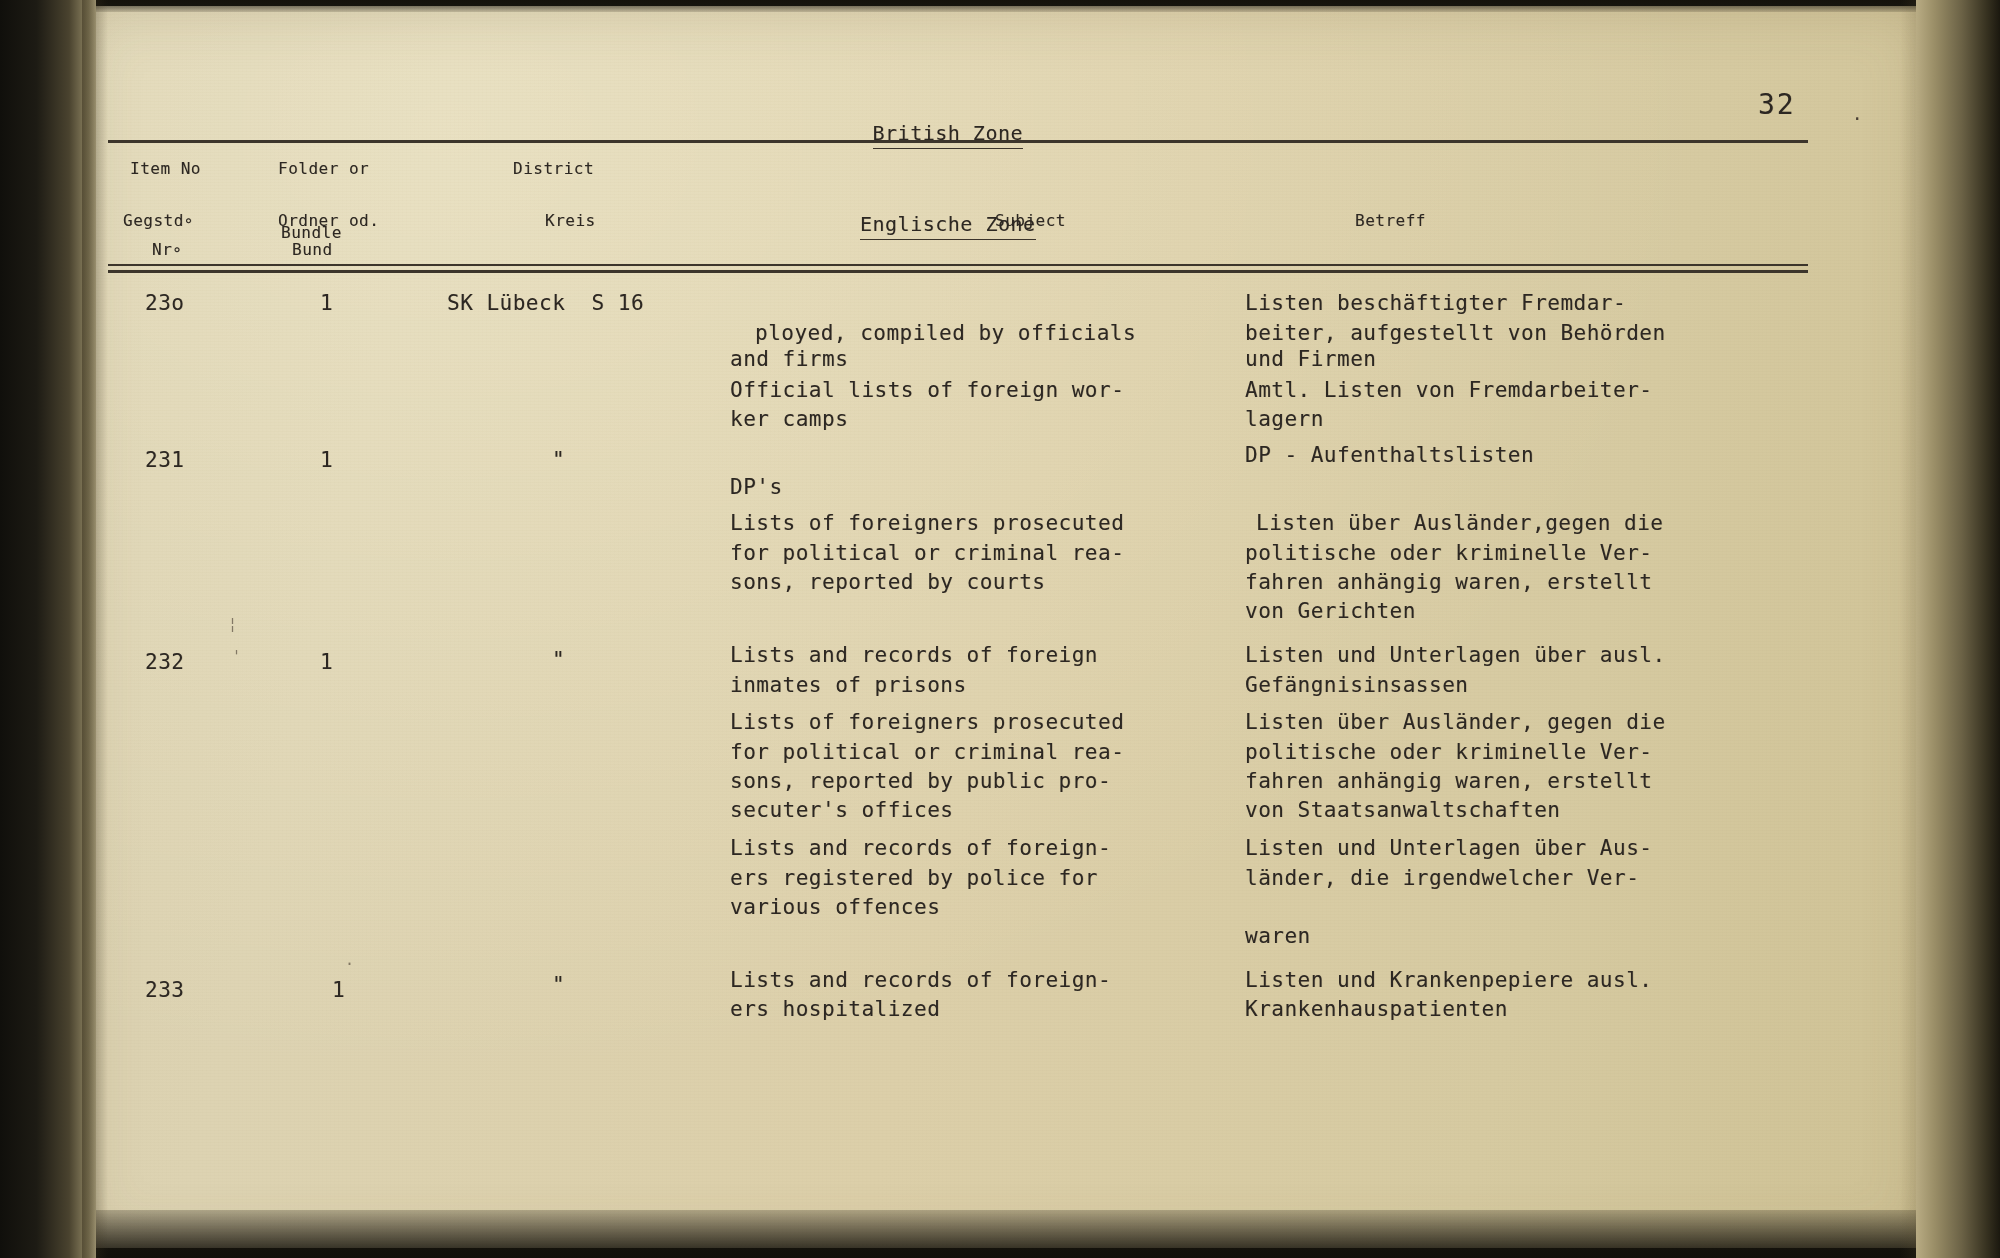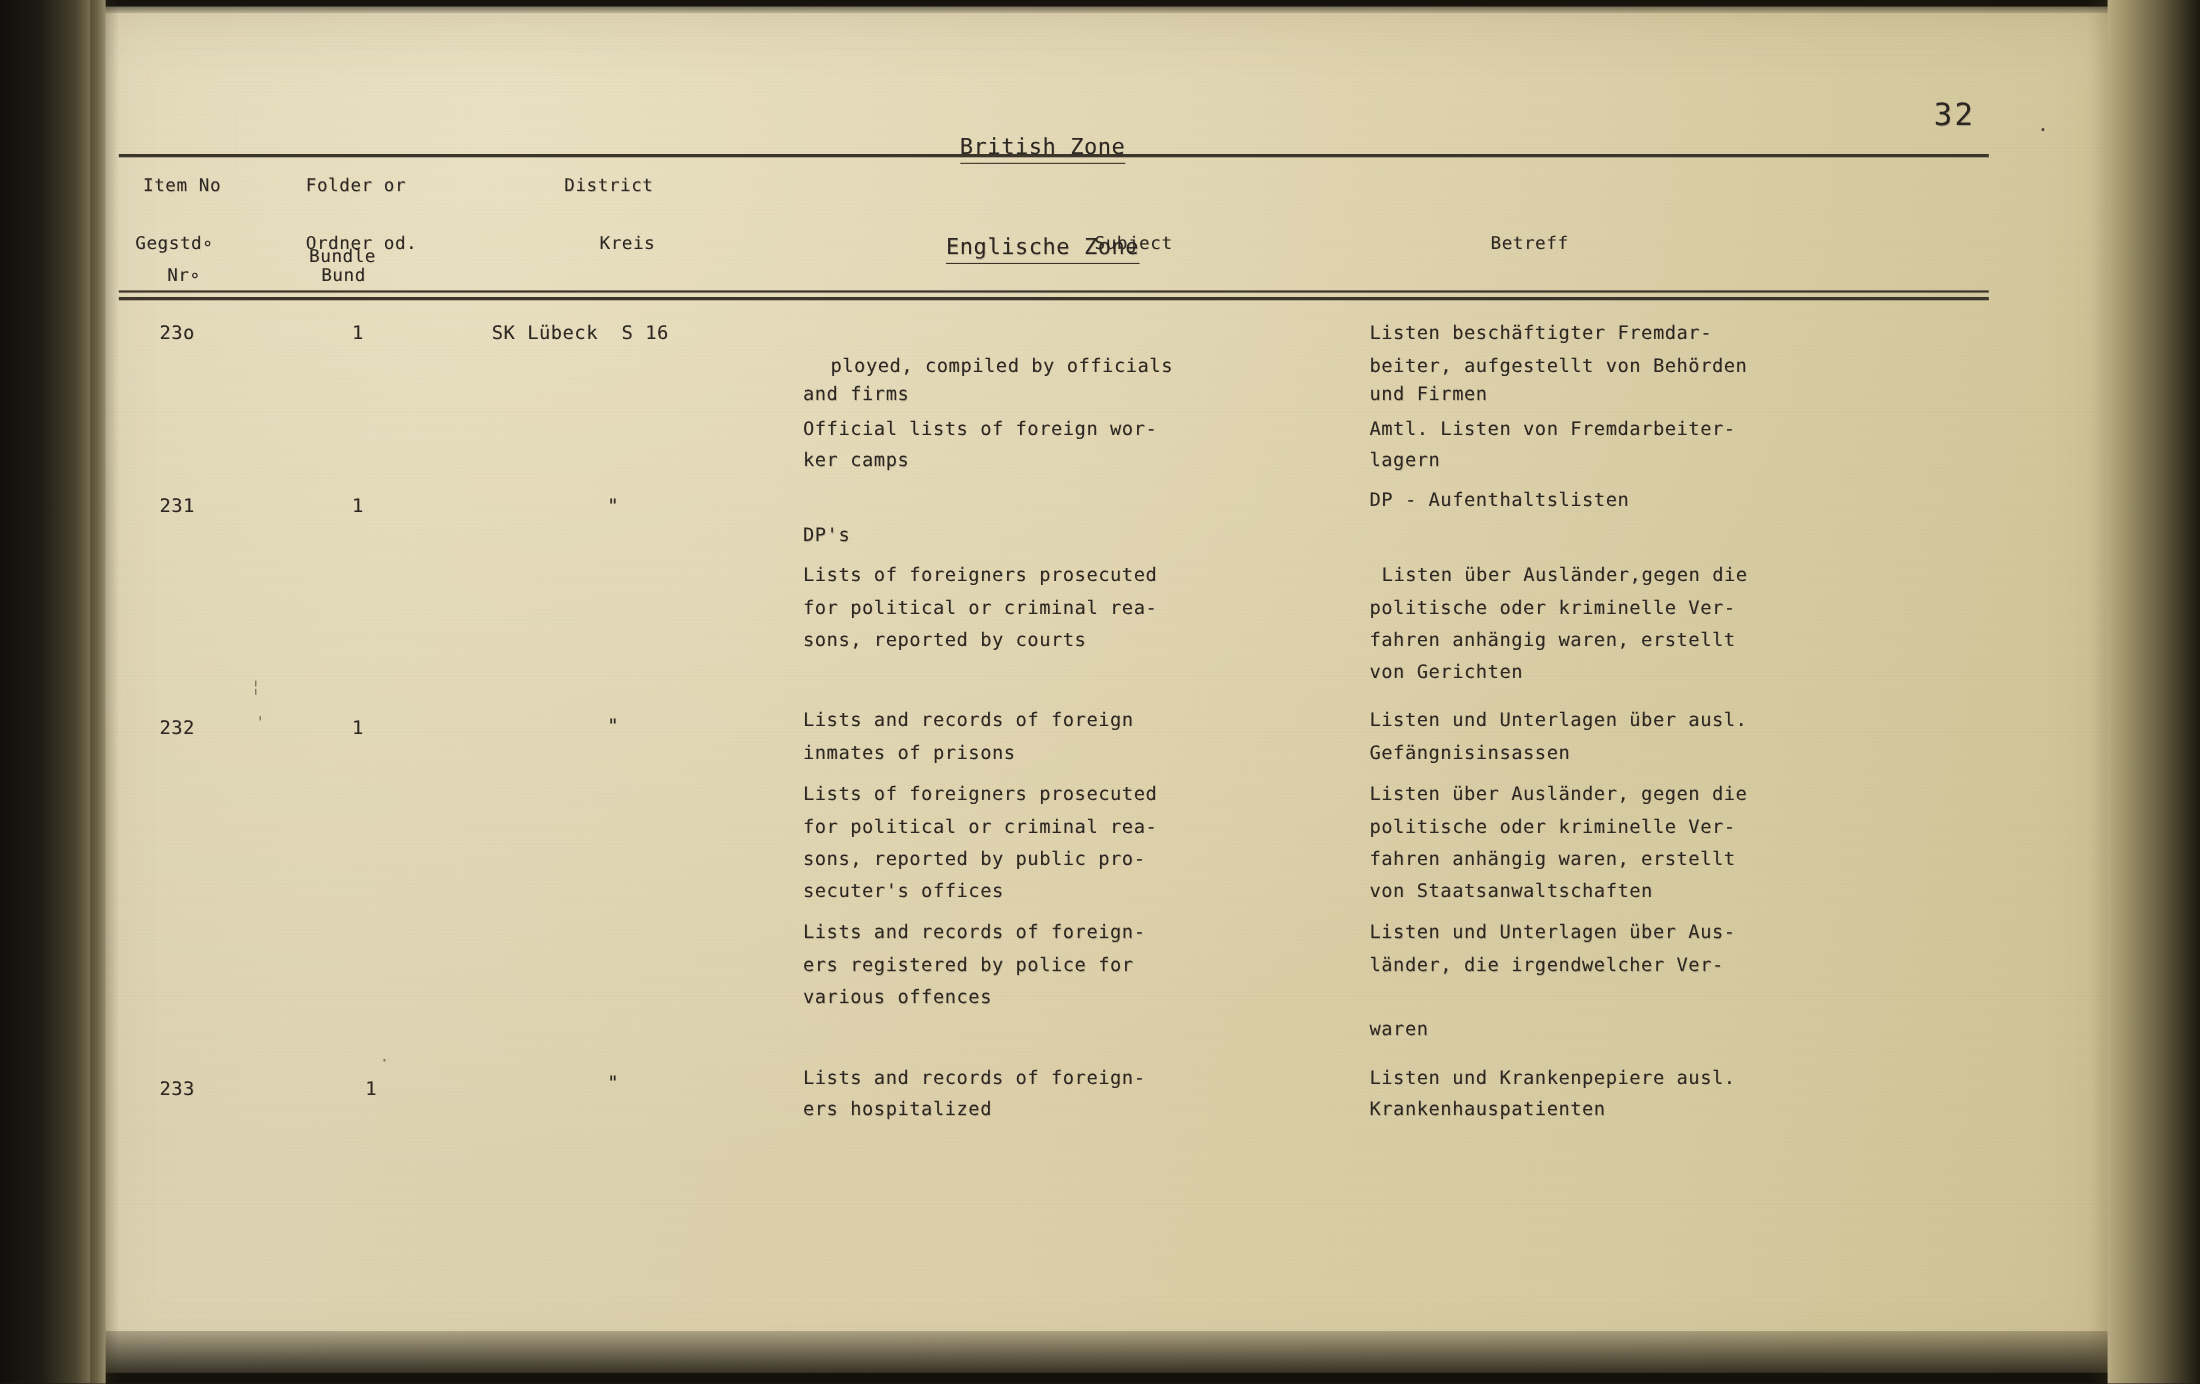--- a/index.html
+++ b/index.html
@@ -139,21 +139,21 @@
     background: #3c352b;
   }
   #rule-top   { left: 108px; top: 140px;  width: 1700px; height: 3px; }
   #rule-mid-a { left: 108px; top: 264px;  width: 1700px; height: 2px; }
   #rule-mid-b { left: 108px; top: 270px;  width: 1700px; height: 3px; }
 
   
   .hdr { font-size: 16px; line-height: 28px; }
 
   
-  .cell { font-size: 17px; line-height: 30px; }
+  .cell { font-size: 21px; line-height: 30px; }
 
   
   .mark {
     position: absolute;
     color: #5a5042;
     font-size: 15px;
     opacity: 0.7;
   }
 </style>
 </head>

